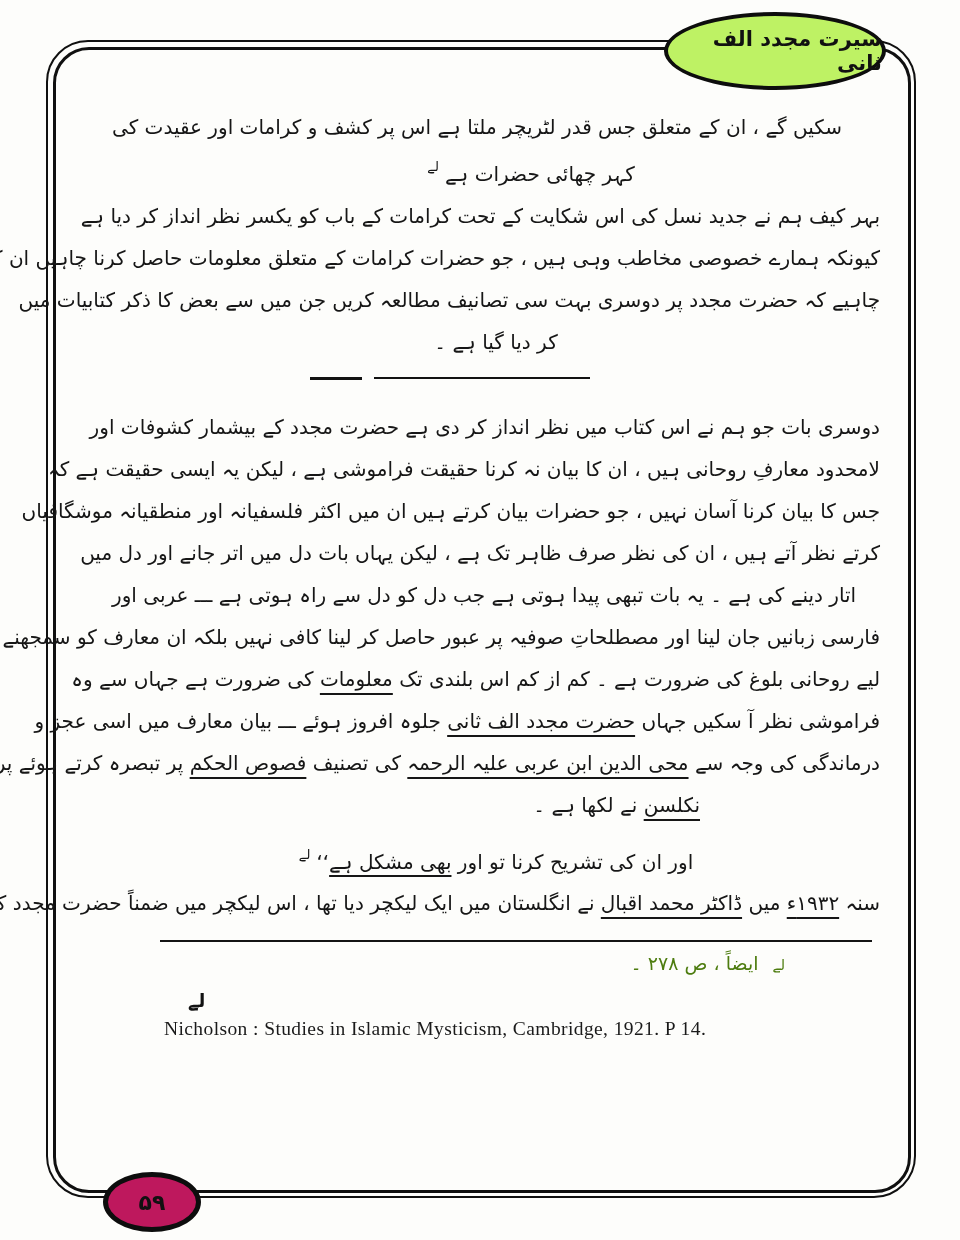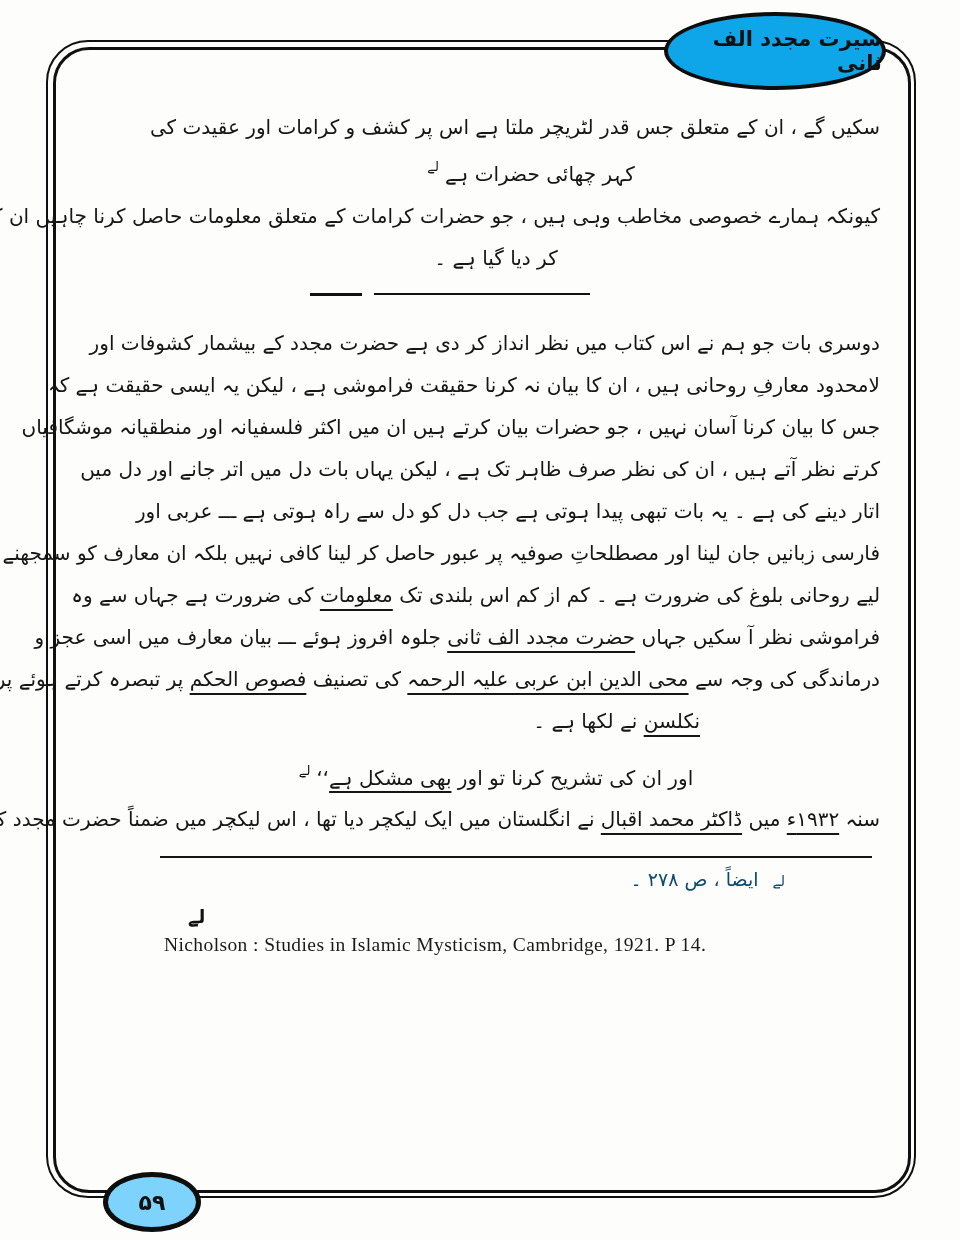--- a/index.html
+++ b/index.html
@@ -6,50 +6,50 @@
   body{width:960px;height:1240px;background:#ffffff;font-family:"DejaVu Sans",sans-serif;}
   .sheet{position:relative;width:960px;height:1240px;background:#fdfdfb;overflow:hidden;}
 
   
   .border-outer{position:absolute;left:46px;top:40px;width:866px;height:1154px;
     border:2px solid #101010;border-radius:42px;}
   .border-inner{position:absolute;left:53px;top:47px;width:852px;height:1140px;
     border:3px solid #101010;border-radius:36px;}
 
   
-  .title-oval{position:absolute;left:664px;top:12px;width:214px;height:70px;background:#0ea5e9;
+  .title-oval{position:absolute;left:664px;top:12px;width:214px;height:70px;background:#bef264;
     border:4px solid #0d0d0d;border-radius:50%;display:flex;align-items:center;justify-content:center;z-index:5;}
   .title-oval span{font-size:21px;font-weight:bold;direction:rtl;color:#111;}
 
   
-  .page-oval{position:absolute;left:103px;top:1172px;width:88px;height:50px;background:#7dd3fc;
+  .page-oval{position:absolute;left:103px;top:1172px;width:88px;height:50px;background:#be185d;
     border:5px solid #0d0d0d;border-radius:50%;display:flex;align-items:center;justify-content:center;z-index:5;}
   .page-oval span{font-size:22px;font-weight:bold;color:#111;}
 
   
   .content{position:absolute;left:112px;top:106px;width:768px;color:#161616;}
-  .ln{direction:rtl;text-align:right;font-size:20px;line-height:42px;white-space:nowrap;}
+  .ln{direction:rtl;text-align:left;font-size:20px;line-height:42px;white-space:nowrap;}
   .ln sup.siglum{font-size:13px;margin-right:6px;position:relative;top:-2px;}
   .a-center{text-align:center;}
   .a-center-right{margin-left:70px;text-align:center;}
   .a-center-left{text-align:right;margin-left:100px;margin-right:180px;}
   .a-quote-right{margin-right:35px;}
   .u{text-decoration:underline;text-underline-offset:7px;text-decoration-thickness:2px;}
 
   .divider{margin:14px 0 24px 198px;width:280px;display:flex;align-items:center;gap:12px;}
   .divider i{display:block;height:3px;background:#121212;}
   .divider i.d1{width:52px;}
   .divider i.d2{width:216px;height:2px;}
 
   .para2{margin-top:26px;}
   .quote{margin-top:10px;}
   .para3{margin-top:0px;}
 
   .fn-rule{margin-top:16px;margin-left:48px;width:712px;height:2px;background:#141414;}
-  .fn-urdu{direction:rtl;text-align:right;margin-right:95px;margin-top:6px;font-size:19px;line-height:30px;color:#0c4a6e;}
+  .fn-urdu{direction:rtl;text-align:right;margin-right:95px;margin-top:6px;font-size:19px;line-height:30px;color:#4d7c0f;}
   .fn-urdu .mk{font-size:14px;margin-left:8px;}
   .fn-sig{margin-top:10px;margin-left:76px;font-size:18px;font-weight:bold;direction:rtl;text-align:left;color:#121212;height:26px;}
   .fn-english{margin-top:2px;margin-left:52px;font-family:"Liberation Serif",serif;font-size:19.5px;color:#1a1a1a;letter-spacing:0.4px;}
   .fn-english .it{}
 </style>
 </head>
 <body>
 
 <div class="sheet">
 
@@ -58,21 +58,23 @@
 
   <div class="title-oval">
     <span>سیرت مجدد الف ثانی</span>
   </div>
 
   <div class="content">
 
     <div>
         <div class="ln"><span>سکیں گے ، ان کے متعلق جس قدر لٹریچر ملتا ہے اس پر کشف و کرامات اور عقیدت کی</span></div>
         <div class="ln a-center-right"><span>کہر چھائی حضرات ہے</span><sup class="siglum">لے</sup></div>
+        <div class="ln"><span>بہر کیف ہم نے جدید نسل کی اس شکایت کے تحت کرامات کے باب کو یکسر نظر انداز کر دیا ہے</span></div>
         <div class="ln"><span>کیونکہ ہمارے خصوصی مخاطب وہی ہیں ، جو حضرات کرامات کے متعلق معلومات حاصل کرنا چاہیں ان کو</span></div>
+        <div class="ln"><span>چاہیے کہ حضرت مجدد پر دوسری بہت سی تصانیف مطالعہ کریں جن میں سے بعض کا ذکر کتابیات میں</span></div>
         <div class="ln a-center"><span>کر دیا گیا ہے ۔</span></div>
       </div>
 
     <div class="divider">
       <i class="d1"></i>
       <i class="d2"></i>
     </div>
 
     <div class="para2">
         <div class="ln"><span>دوسری بات جو ہم نے اس کتاب میں نظر انداز کر دی ہے حضرت مجدد کے بیشمار کشوفات اور</span></div>

